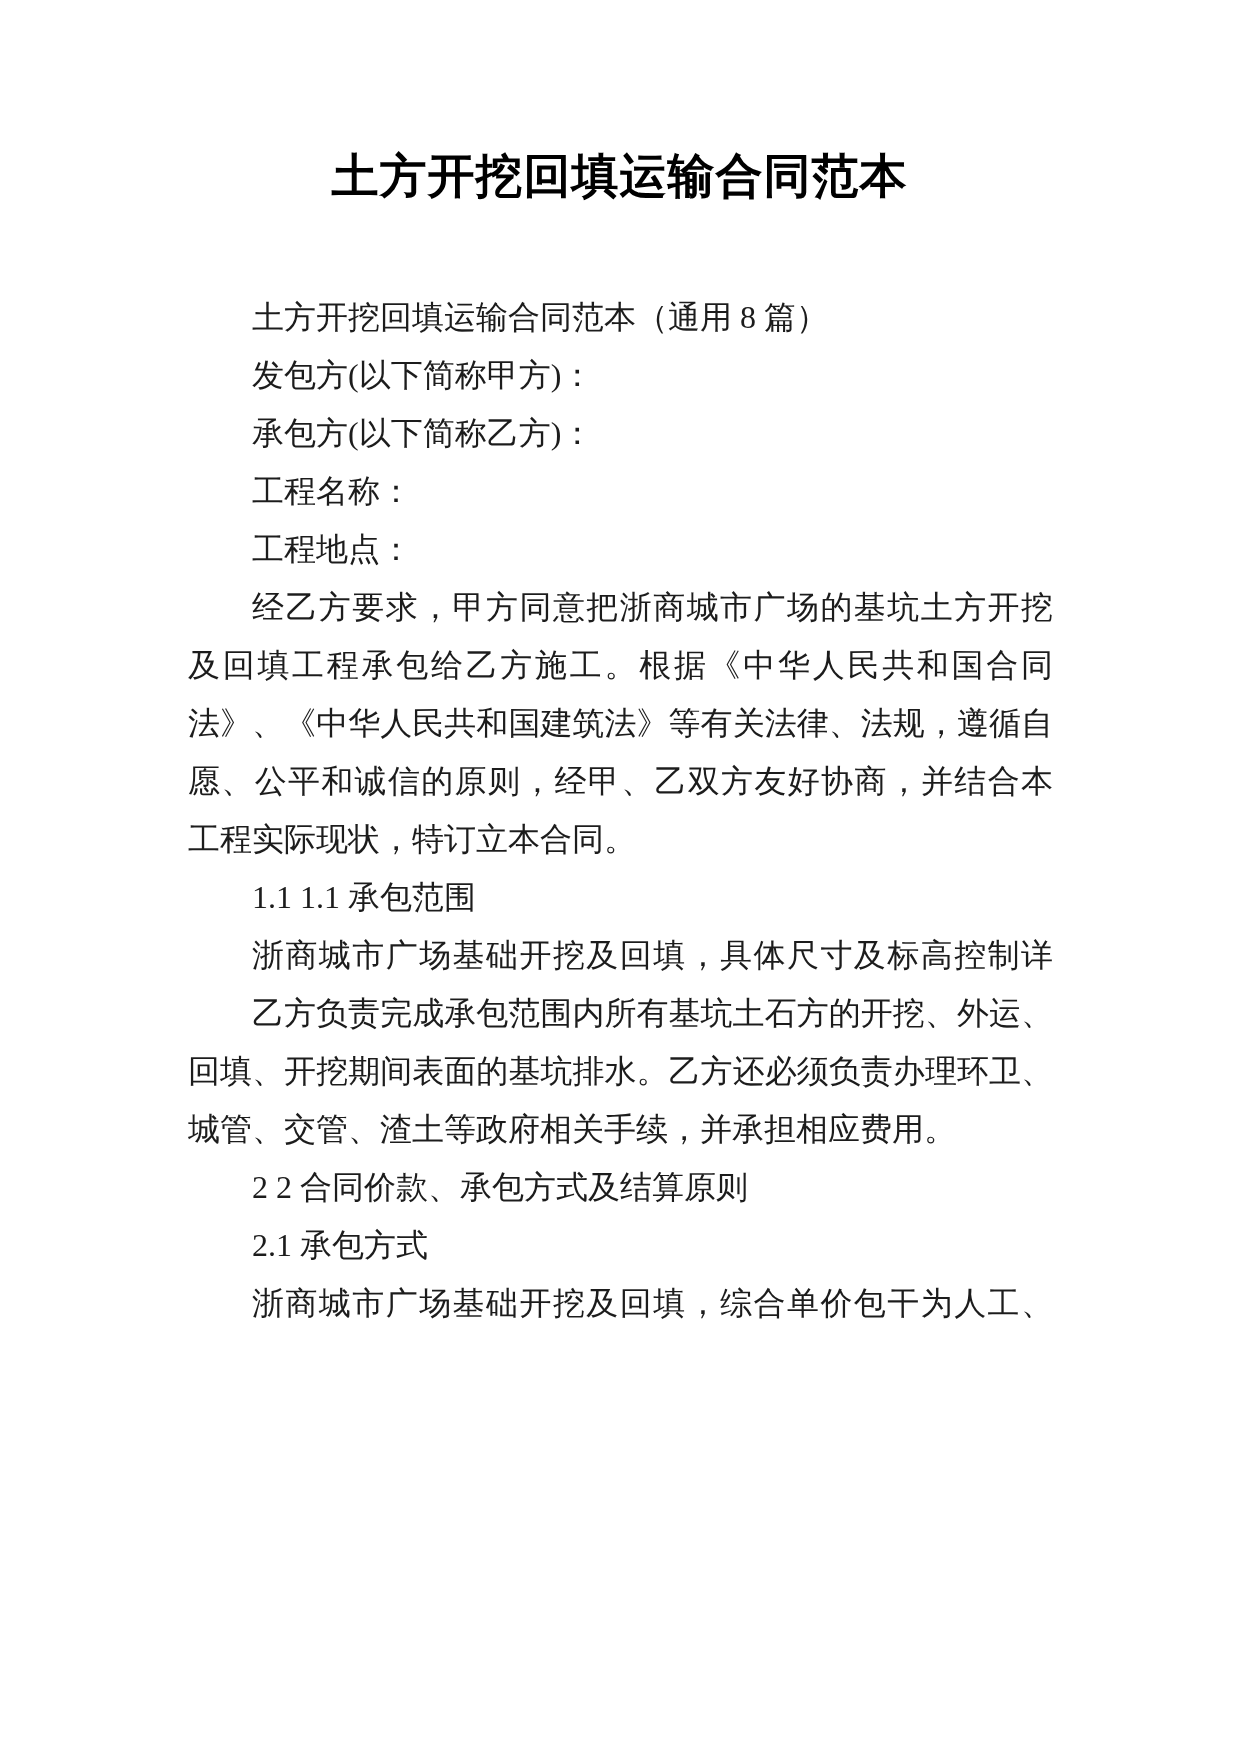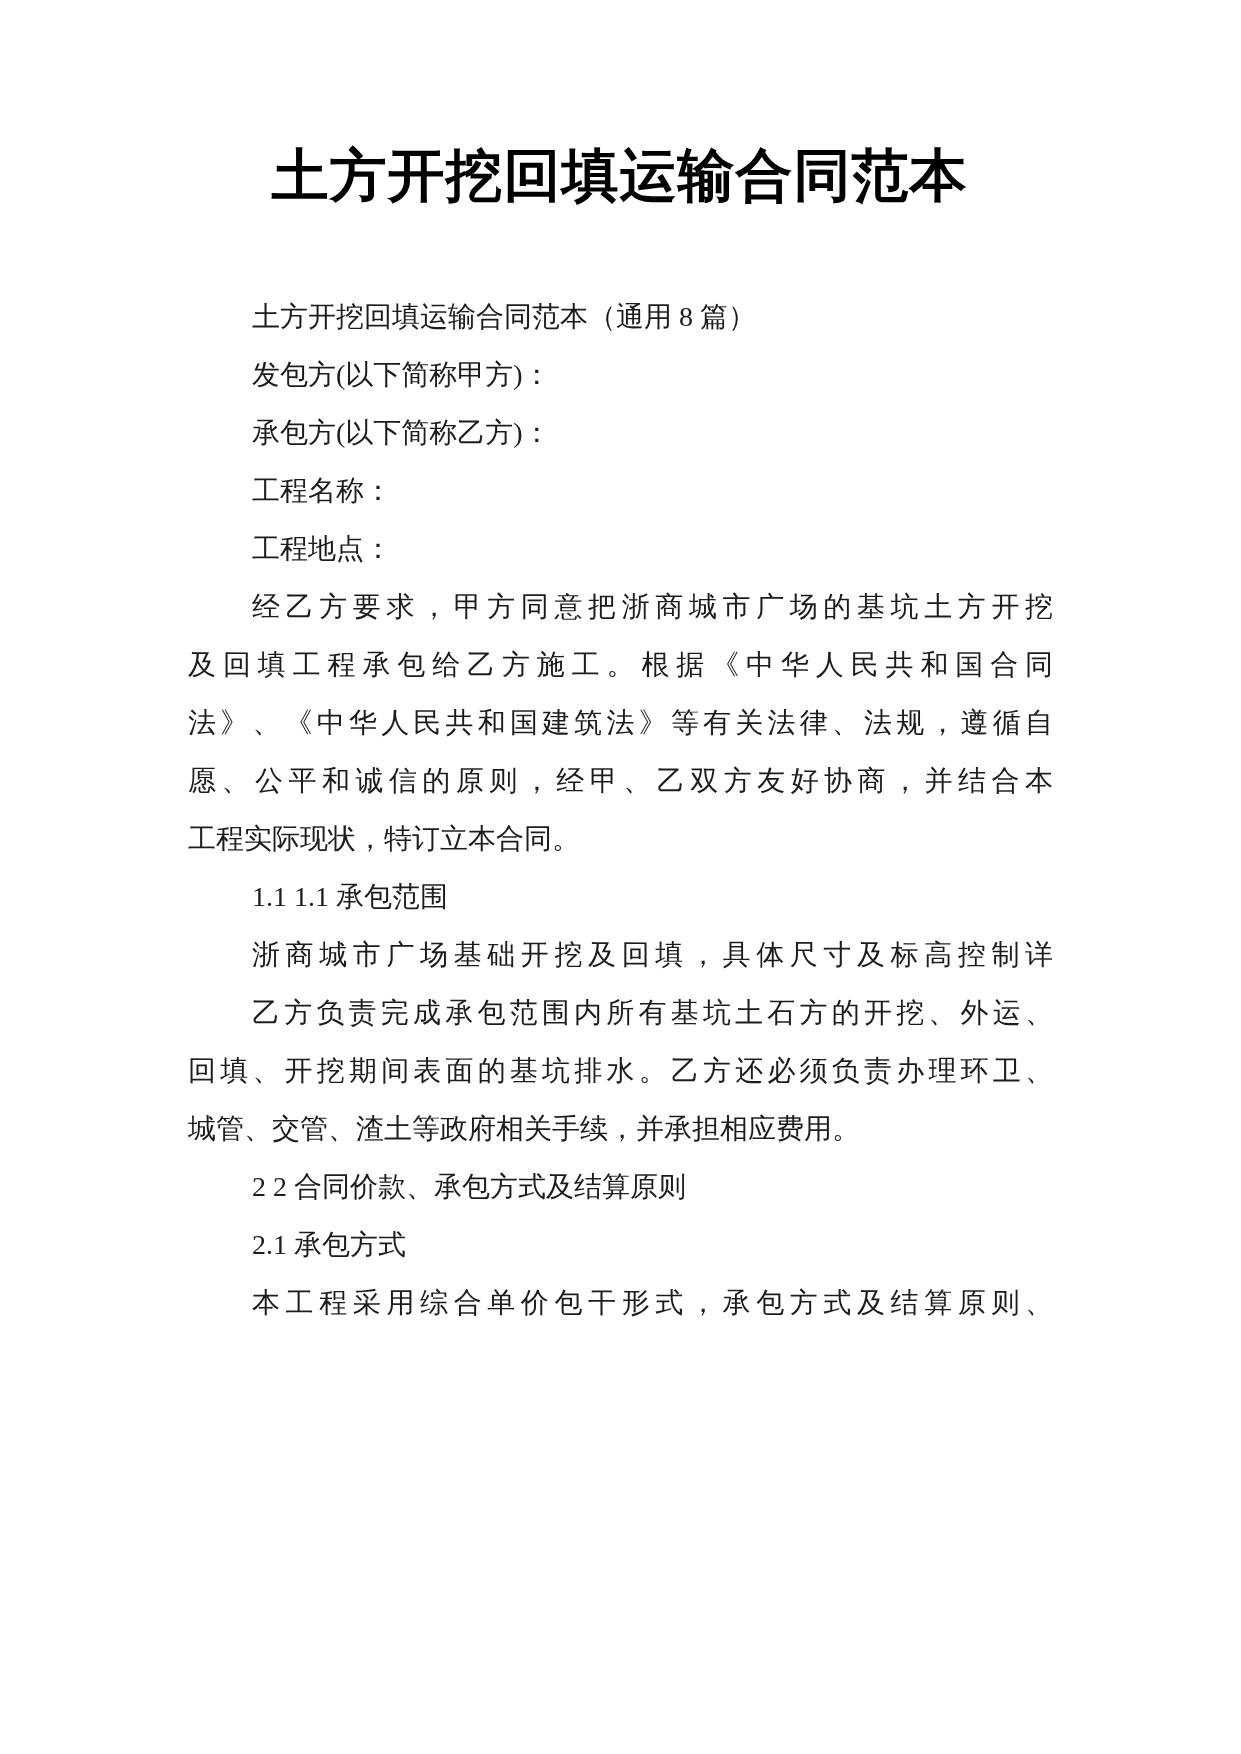--- a/index.html
+++ b/index.html
@@ -8,33 +8,33 @@
     width: 1241px;
     height: 1754px;
     background: #ffffff;
     color: #1c1c1c;
     font-family: "Liberation Serif", "DejaVu Serif", serif;
     overflow: hidden;
   }
   .doc-title {
     margin: 148px 190px 0 188px;
     text-align: center;
-    font-size: 57px;
+    font-size: 47px;
     line-height: 56px;
     font-weight: 700;
     color: #000000;
     letter-spacing: 1px;
   }
   .doc-body {
     margin: 84px 188px 0 188px;
     width: 865px;
   }
   .para { margin: 0; padding: 0; }
   .line {
-    font-size: 28px;
+    font-size: 32px;
     line-height: 58px;
     height: 58px;
     text-align: justify;
     overflow: hidden;
   }
   .line.first { text-indent: 64px; }
   .line.just  { text-align-last: justify; }
 </style>
 </head>
 <body>
@@ -75,16 +75,16 @@
         <div class="line just">回填、开挖期间表面的基坑排水。乙方还必须负责办理环卫、</div>
         <div class="line">城管、交管、渣土等政府相关手续，并承担相应费用。</div>
       </div>
       <div class="para">
         <div class="line first">2 2 合同价款、承包方式及结算原则</div>
       </div>
       <div class="para">
         <div class="line first">2.1 承包方式</div>
       </div>
       <div class="para">
-        <div class="line first just">本工程采用综合单价包干形式，承包方式及结算原则、</div>
+        <div class="line first just">浙商城市广场基础开挖及回填，综合单价包干为人工、</div>
       </div>
     </div>
 </div>
 
 </body></html>

